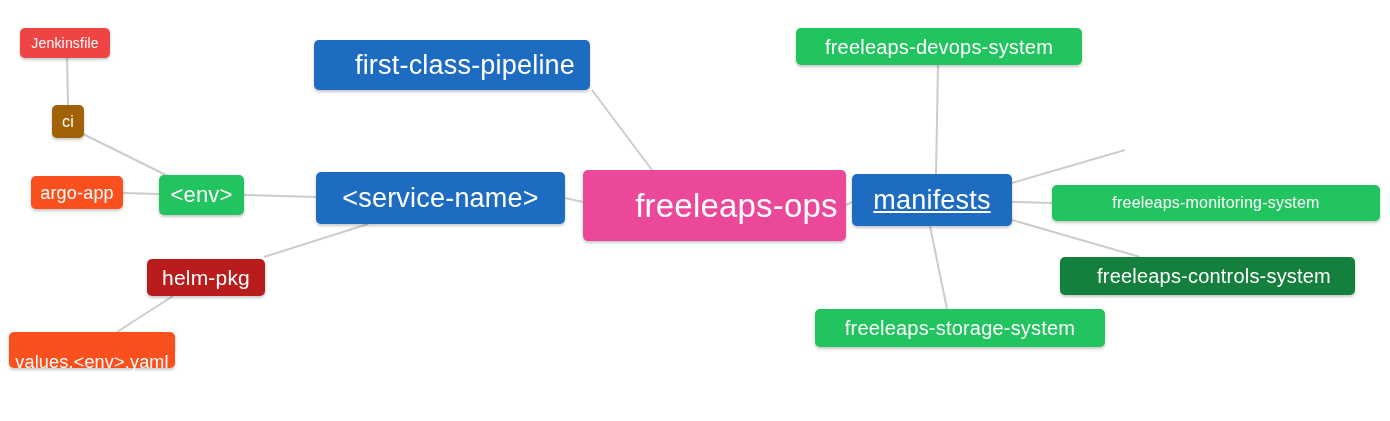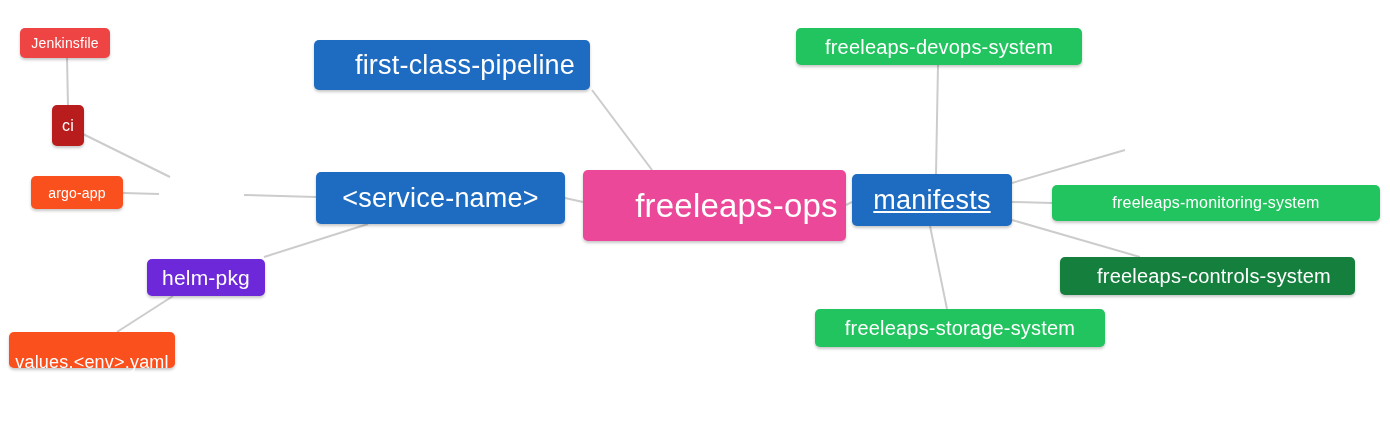--- a/index.html
+++ b/index.html
@@ -65,28 +65,31 @@
     </div>
     <div class="mm-node" style="left: 314px; top: 40px; width: 276px; height: 50px; background: rgb(30, 108, 194);">
       <span style="font-size: 27px; margin-left: 26px;">first-class-pipeline</span>
     </div>
     <div class="mm-node" style="left: 316px; top: 172px; width: 249px; height: 52px; background: rgb(30, 108, 194);">
       <span style="font-size: 27px;">&lt;service-name&gt;</span>
     </div>
     <div class="mm-node" style="left: 852px; top: 174px; width: 160px; height: 52px; background: rgb(30, 108, 194);">
       <span style="font-size: 27px; text-decoration: underline;">manifests</span>
     </div>
-    <div class="mm-node" style="left: 147px; top: 259px; width: 118px; height: 37px; background: #6d28d9;">
+    <div class="mm-node" style="left: 159px; top: 175px; width: 85px; height: 40px; background: rgb(33, 196, 94);">
+      <span style="font-size: 22px;">&lt;env&gt;</span>
+    </div>
+    <div class="mm-node" style="left: 147px; top: 259px; width: 118px; height: 37px; background: #b91c1c;">
       <span style="font-size: 21px;">helm-pkg</span>
     </div>
-    <div class="mm-node" style="left: 52px; top: 105px; width: 32px; height: 41px; background: #b91c1c;">
+    <div class="mm-node" style="left: 52px; top: 105px; width: 32px; height: 33px; background: #a16207;">
       <span style="font-size: 16px;">ci</span>
     </div>
     <div class="mm-node" style="left: 31px; top: 176px; width: 92px; height: 33px; background: rgb(250, 80, 30);">
-      <span style="font-size: 14px;">argo-app</span>
+      <span style="font-size: 18px;">argo-app</span>
     </div>
     <div class="mm-node" style="left: 9px; top: 332px; width: 166px; height: 36px; background: rgb(250, 80, 30);">
       <span style="font-size: 18px; margin-top: 24px;">values.&lt;env&gt;.yaml</span>
     </div>
     <div class="mm-node" style="left: 20px; top: 28px; width: 90px; height: 30px; background: #ef4444;">
       <span style="font-size: 14px;">Jenkinsfile</span>
     </div>
     <div class="mm-node" style="left: 796px; top: 28px; width: 286px; height: 37px; background: rgb(33, 196, 94);">
       <span style="font-size: 20px;">freeleaps-devops-system</span>
     </div>

